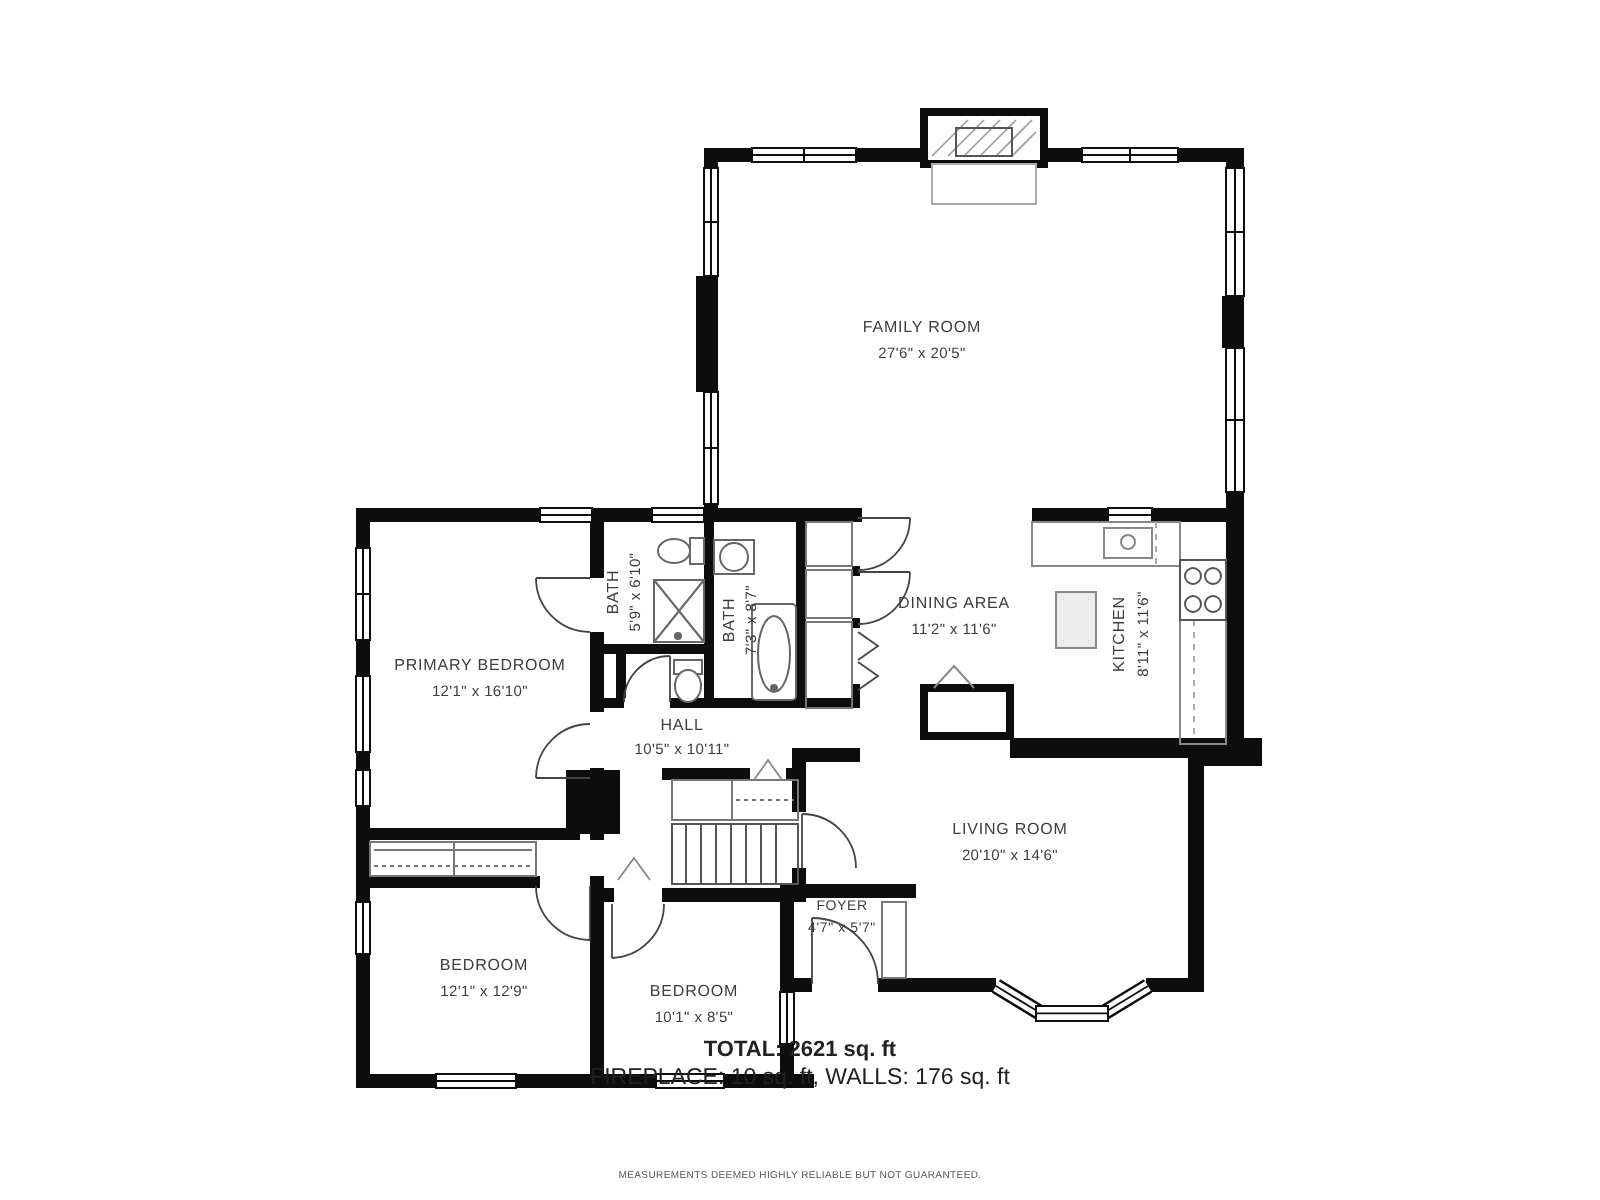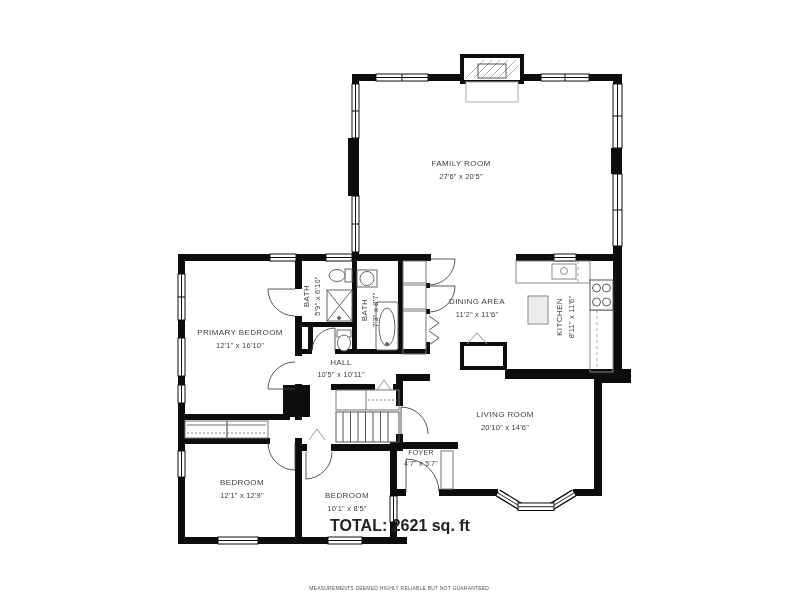--- a/index.html
+++ b/index.html
@@ -6,21 +6,21 @@
   body{width:800px;height:600px;position:relative;overflow:hidden;
        font-family:"Liberation Sans", sans-serif;}
   .plan-wrap{position:absolute;left:0;top:0;width:692px;height:520px;margin-top:44px;}
   svg{display:block;}
   svg text{font-family:"Liberation Sans", sans-serif;fill:#3d3d3d;}
   .room-name{font-size:8px;letter-spacing:.4px;}
   .room-dims{font-size:7.5px;letter-spacing:.2px;}
   .room-name-sm{font-size:7px;letter-spacing:.3px;}
   .summary{position:absolute;left:0;top:519px;width:800px;text-align:center;
            color:#222;font-size:11.5px;line-height:13.5px;}
-  .summary .total{font-weight:bold;font-size:16px;}
+  .summary .total{font-weight:bold;font-size:11px;}
   .disclaimer{position:absolute;left:0;top:585px;width:800px;text-align:center;
               font-size:5px;color:#555;letter-spacing:.2px;}
   .listing-id{position:absolute;left:3px;top:572px;font-size:19px;color:#1a1a1a;margin-top:36px;}
 </style>
 </head>
 <body>
 
 <div class="plan-wrap">
 <svg width="800" height="520" viewBox="0 0 800 520">
 
@@ -345,15 +345,16 @@
     <g>
       <text class="room-name" x="347" y="454">BEDROOM</text>
       <text class="room-dims" x="347" y="467">10'1" x 8'5"</text>
     </g>
   </g>
 </svg>
 </div>
 
 <div class="summary">
   <div class="total">TOTAL: 2621 sq. ft</div>
+  <div>FIREPLACE: 10 sq. ft, WALLS: 176 sq. ft</div>
 </div>
 <div class="disclaimer">MEASUREMENTS DEEMED HIGHLY RELIABLE BUT NOT GUARANTEED.</div>
 <div class="listing-id">5389483</div>
 
 </body></html>

